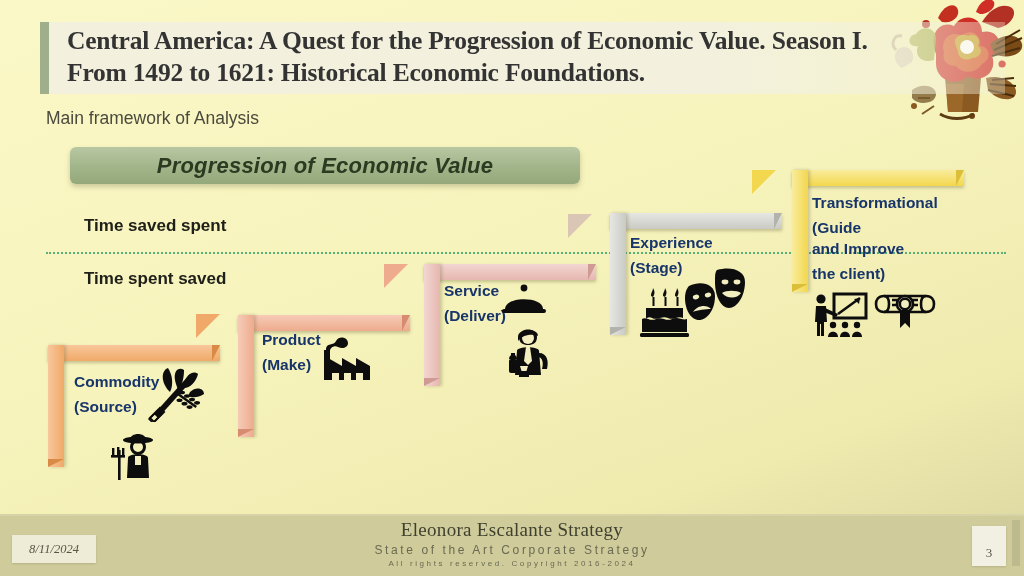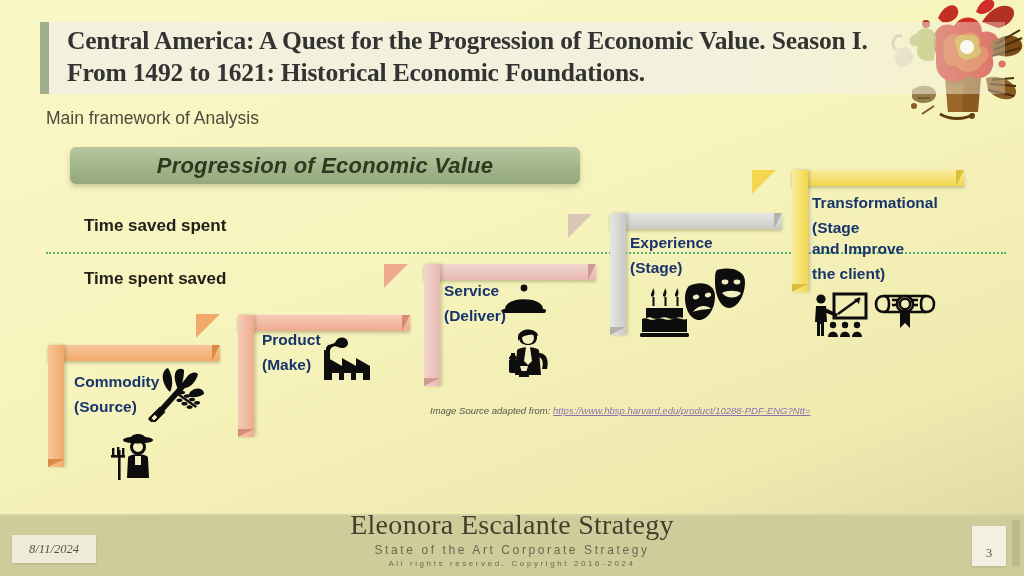--- a/index.html
+++ b/index.html
@@ -72,21 +72,21 @@
   .source { position:absolute; left:430px; top:405px; font-size:9.5px;
             font-style:italic; color:#55554a; }
   .source a { color:#8f6fae; text-decoration:underline; font-style:italic; }
 
   
   .date-chip { position:absolute; left:12px; bottom:13px; width:84px; height:28px;
                background:#eeecd6; display:flex; align-items:center; justify-content:center;
                font-family:"Liberation Serif", serif; font-style:italic; font-size:12.5px;
                color:#555547; box-shadow:0 1px 2px rgba(0,0,0,.12); }
   .brand { position:absolute; left:0; right:0; bottom:8px; text-align:center; }
-  .brand-name { font-family:"Liberation Serif", serif; font-size:28px; color:#3f412e;
+  .brand-name { font-family:"Liberation Serif", serif; font-size:19px; color:#3f412e;
                 letter-spacing:.3px; }
   .brand-sub { font-size:12px; color:#6a6a52; letter-spacing:2.6px; margin-top:2px; }
   .brand-sub2 { font-size:8px; color:#6a6a52; letter-spacing:2.6px; margin-top:2px; }
   .page-chip { position:absolute; right:18px; bottom:10px; width:34px; height:40px;
                background:#f2f0e2; display:flex; align-items:flex-end; justify-content:center;
                padding-bottom:5px; font-family:"Liberation Serif", serif; font-size:13px;
                color:#55554a; box-shadow:0 1px 2px rgba(0,0,0,.12); }
   .page-rail { position:absolute; right:4px; bottom:10px; width:8px; height:46px;
                background:#bdbb8d; }
 
@@ -289,21 +289,21 @@
   </svg>
 
   <div class="step" id="step-transformational" style="left:792px; top:170px; width:172px; height:122px;">
     <div class="bar-h" style="width:172px; background:linear-gradient(180deg,#f9ec9c,#f3d74e);"></div>
     <div class="cap-r" style="left:164px; top:0; border-top:16px solid #dcbf38; border-right:8px solid transparent;"></div>
     <div class="bar-v" style="height:122px; background:linear-gradient(90deg,#f9ec9c,#f3d74e);"></div>
     <div class="cap-b" style="top:114px; border-left:16px solid #dcbf38; border-bottom:8px solid transparent;"></div>
   </div>
   <div class="step-text" style="left:812px; top:190px; line-height:25px;">
     <div>Transformational</div>
-    <div>(Stage</div>
+    <div>(Guide</div>
     <div style="margin-top:-4px;">and Improve</div>
     <div style="margin-top:0;">the client)</div>
   </div>
   <svg class="icon-svg" style="left:812px; top:292px; width:56px; height:46px;" viewBox="0 0 56 46">
     <g fill="#0d0d0d">
       <rect x="22" y="2" width="32" height="24" fill="none" stroke="#0d0d0d" stroke-width="3"></rect>
       <path d="M26 22 L48 6" stroke="#0d0d0d" stroke-width="2.5" fill="none"></path>
       <path d="M48 6 L42 7 L47 12 Z"></path>
       <circle cx="9" cy="7" r="4.6"></circle>
       <path d="M4 14 L14 14 L15 30 L12 30 L12 44 L9 44 L9 32 L8 32 L8 44 L5 44 L5 30 L3 30 Z"></path>
@@ -323,24 +323,20 @@
       <path d="M52 8 C48 8 47 12 47 16 C47 20 48 24 52 24"></path>
       <path d="M18 12 L44 12 M18 17 L44 17"></path>
       <circle cx="31" cy="16" r="8" fill="#f2eec0"></circle>
     </g>
     <g fill="#0d0d0d">
       <path d="M26 22 L26 40 L31 35 L36 40 L36 22 Z"></path>
       <circle cx="31" cy="16" r="5.2" fill="#f2eec0" stroke="#0d0d0d" stroke-width="2.6"></circle>
     </g>
   </svg>
 
-  <div class="source">
-    <span>Image Source adapted from:</span>
-    <a href="#">https://www.hbsp.harvard.edu/product/10288-PDF-ENG?Ntt=</a>
-  </div>
 
   <div class="footer-band"></div>
   <div class="footer-band top-edge"></div>
 
   <div class="date-chip">8/11/2024</div>
 
   <div class="brand">
     <div class="brand-name">Eleonora Escalante Strategy</div>
     <div class="brand-sub">State of the Art Corporate Strategy</div>
     <div class="brand-sub2">All rights reserved. Copyright 2016-2024</div>

